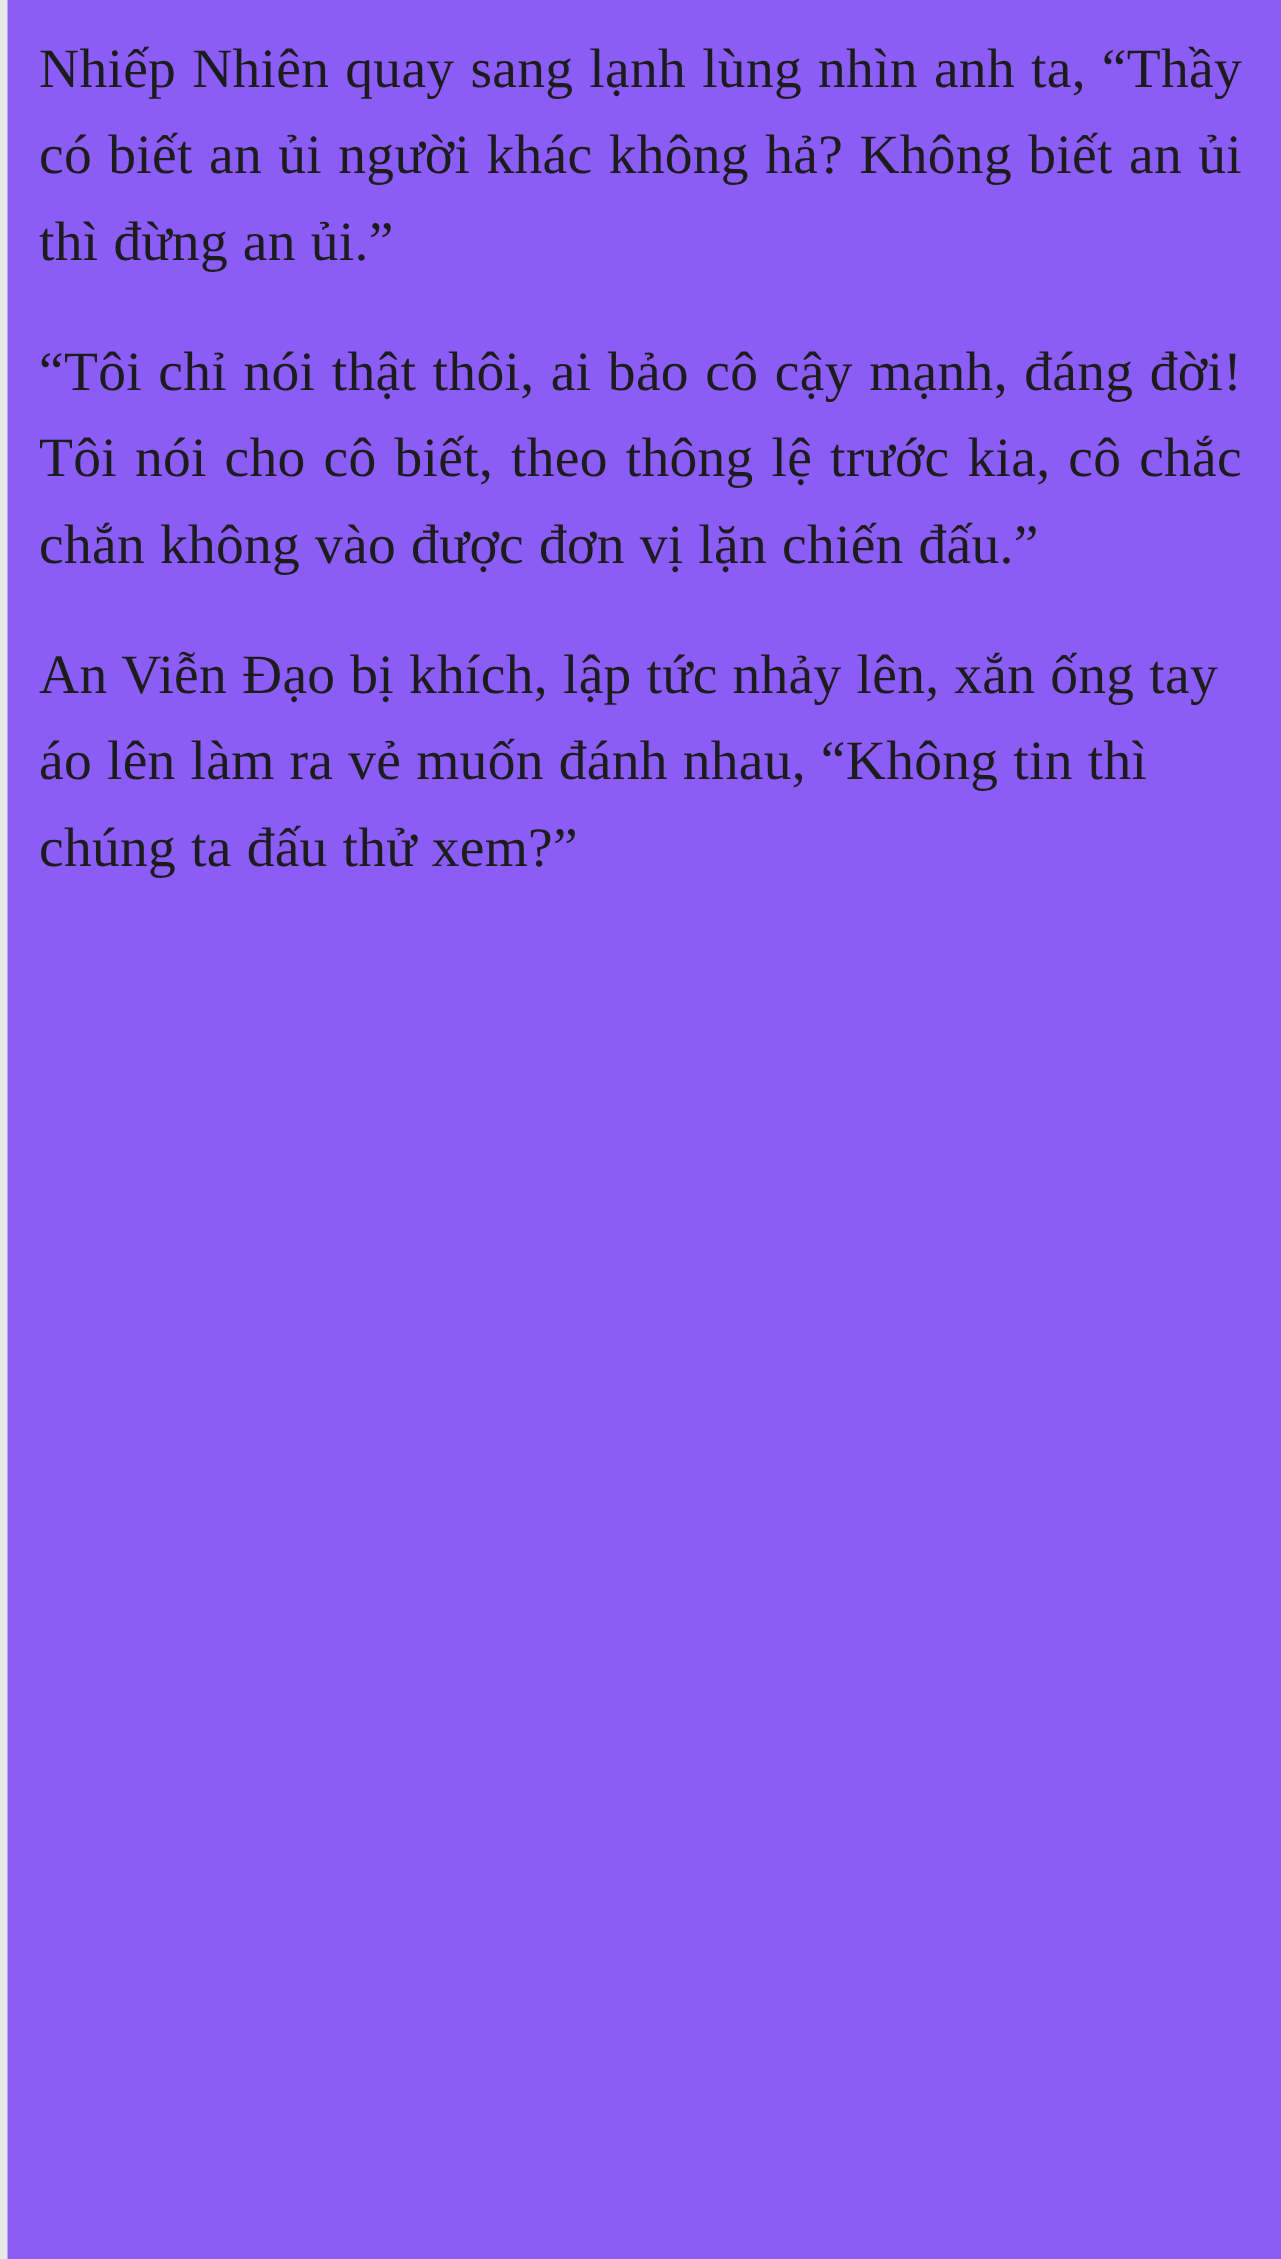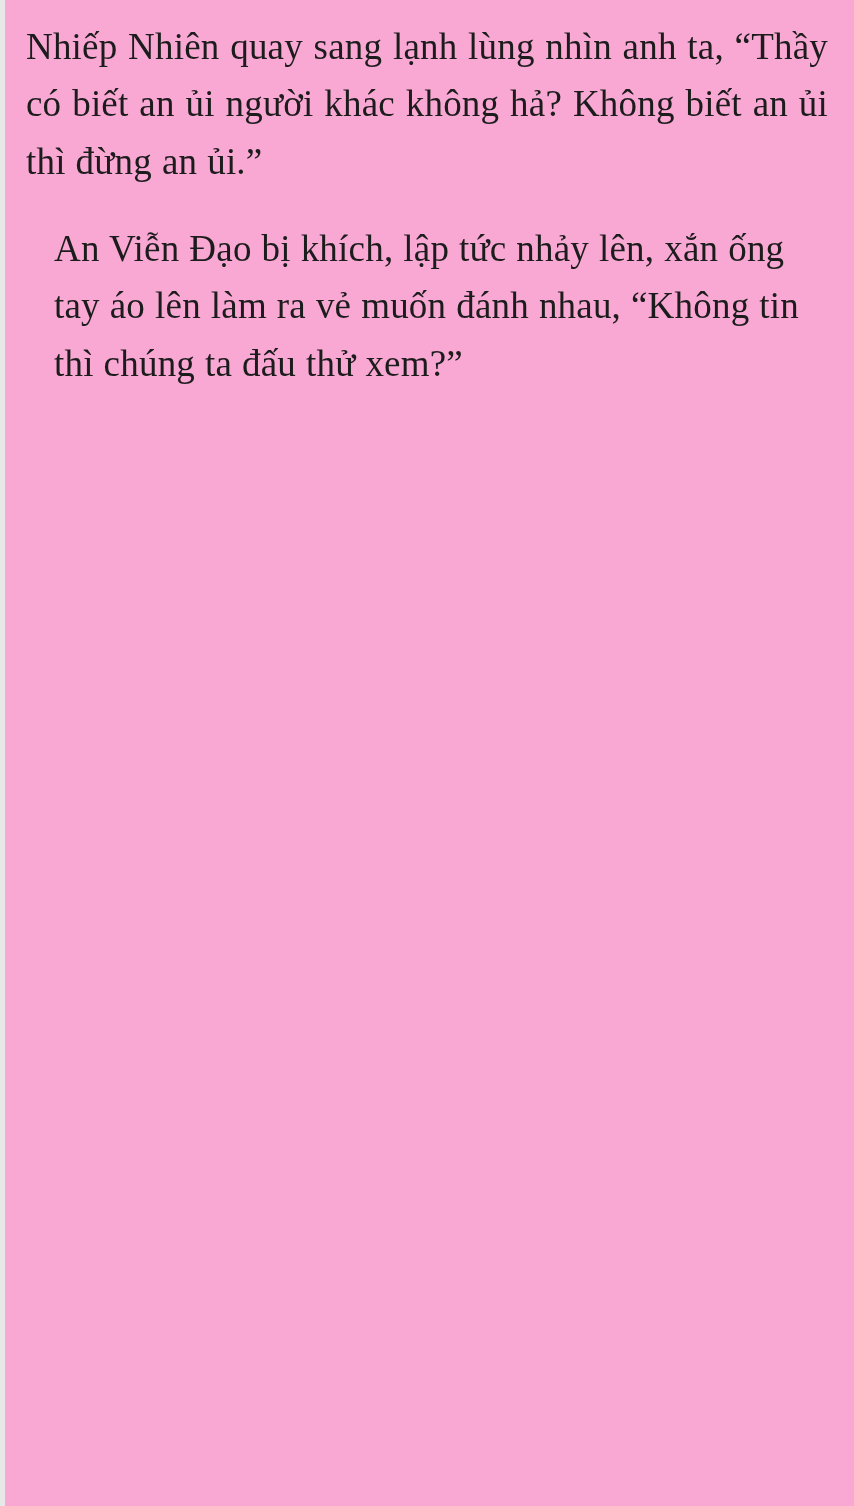--- a/index.html
+++ b/index.html
@@ -8,21 +8,21 @@
   }
   body {
     width: 854px;
     background: #f7f7f7;
     font-family: "Liberation Serif", serif;
   }
   .page {
     position: relative;
     width: 854px;
     min-height: 1506px;
-    background: #f9a8d4;
+    background: #8b5cf6;
     box-sizing: border-box;
     padding: 18px 26px 20px 26px;
   }
   .left-edge {
     position: absolute;
     left: 0;
     top: 0;
     bottom: 0;
     width: 5px;
     background: #e8e8e8;
@@ -38,25 +38,25 @@
     text-align: justify;
     text-justify: inter-word;
     letter-spacing: 0.2px;
     word-spacing: 0.5px;
   }
   p.para:last-child {
     margin-bottom: 0;
   }
   p.para.nojust {
     text-align: left;
-    margin-left: 28px;
   }
 </style>
 </head>
 <body>
 
 <div class="page">
   <div class="left-edge"></div>
   <div class="reader-body">
     <p class="para">Nhiếp Nhiên quay sang lạnh lùng nhìn anh ta, “Thầy có biết an ủi người khác không hả? Không biết an ủi thì đừng an ủi.”</p>
+    <p class="para">“Tôi chỉ nói thật thôi, ai bảo cô cậy mạnh, đáng đời! Tôi nói cho cô biết, theo thông lệ trước kia, cô chắc chắn không vào được đơn vị lặn chiến đấu.”</p>
     <p class="para nojust">An Viễn Đạo bị khích, lập tức nhảy lên, xắn ống tay áo lên làm ra vẻ muốn đánh nhau, “Không tin thì chúng ta đấu thử xem?”</p>
   </div>
 </div>
 
 </body></html>

